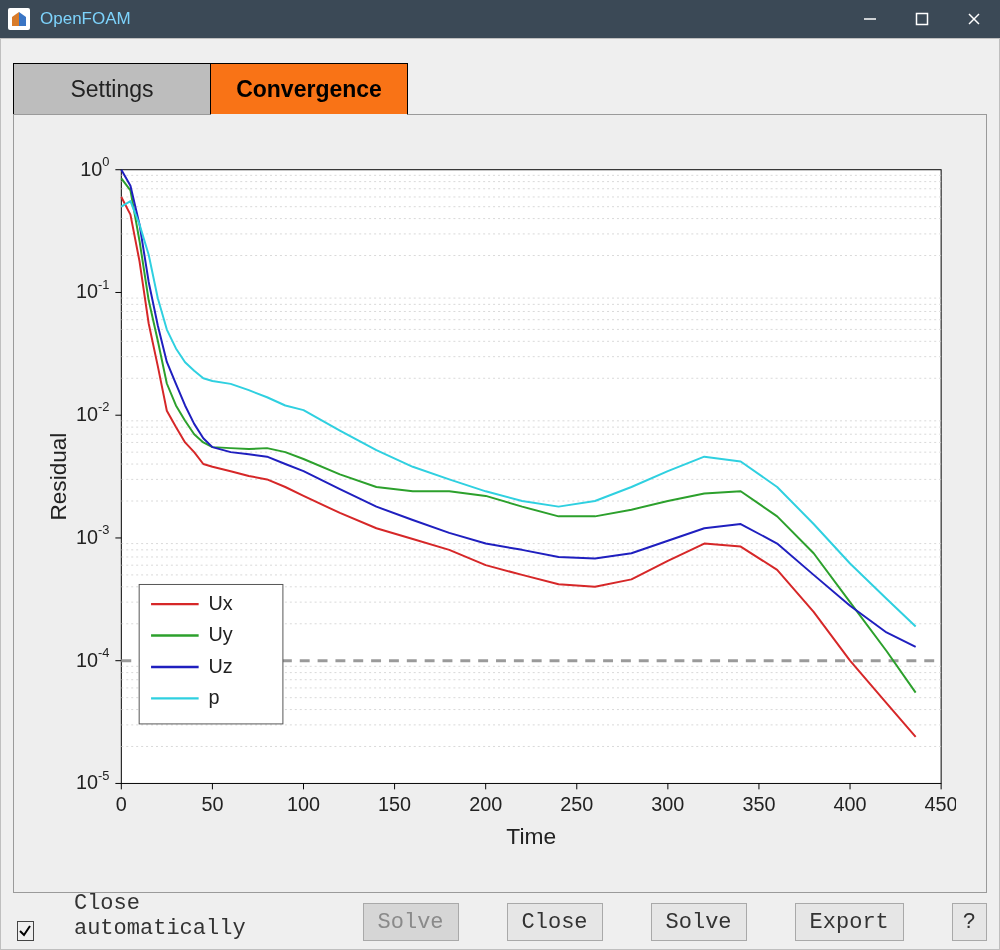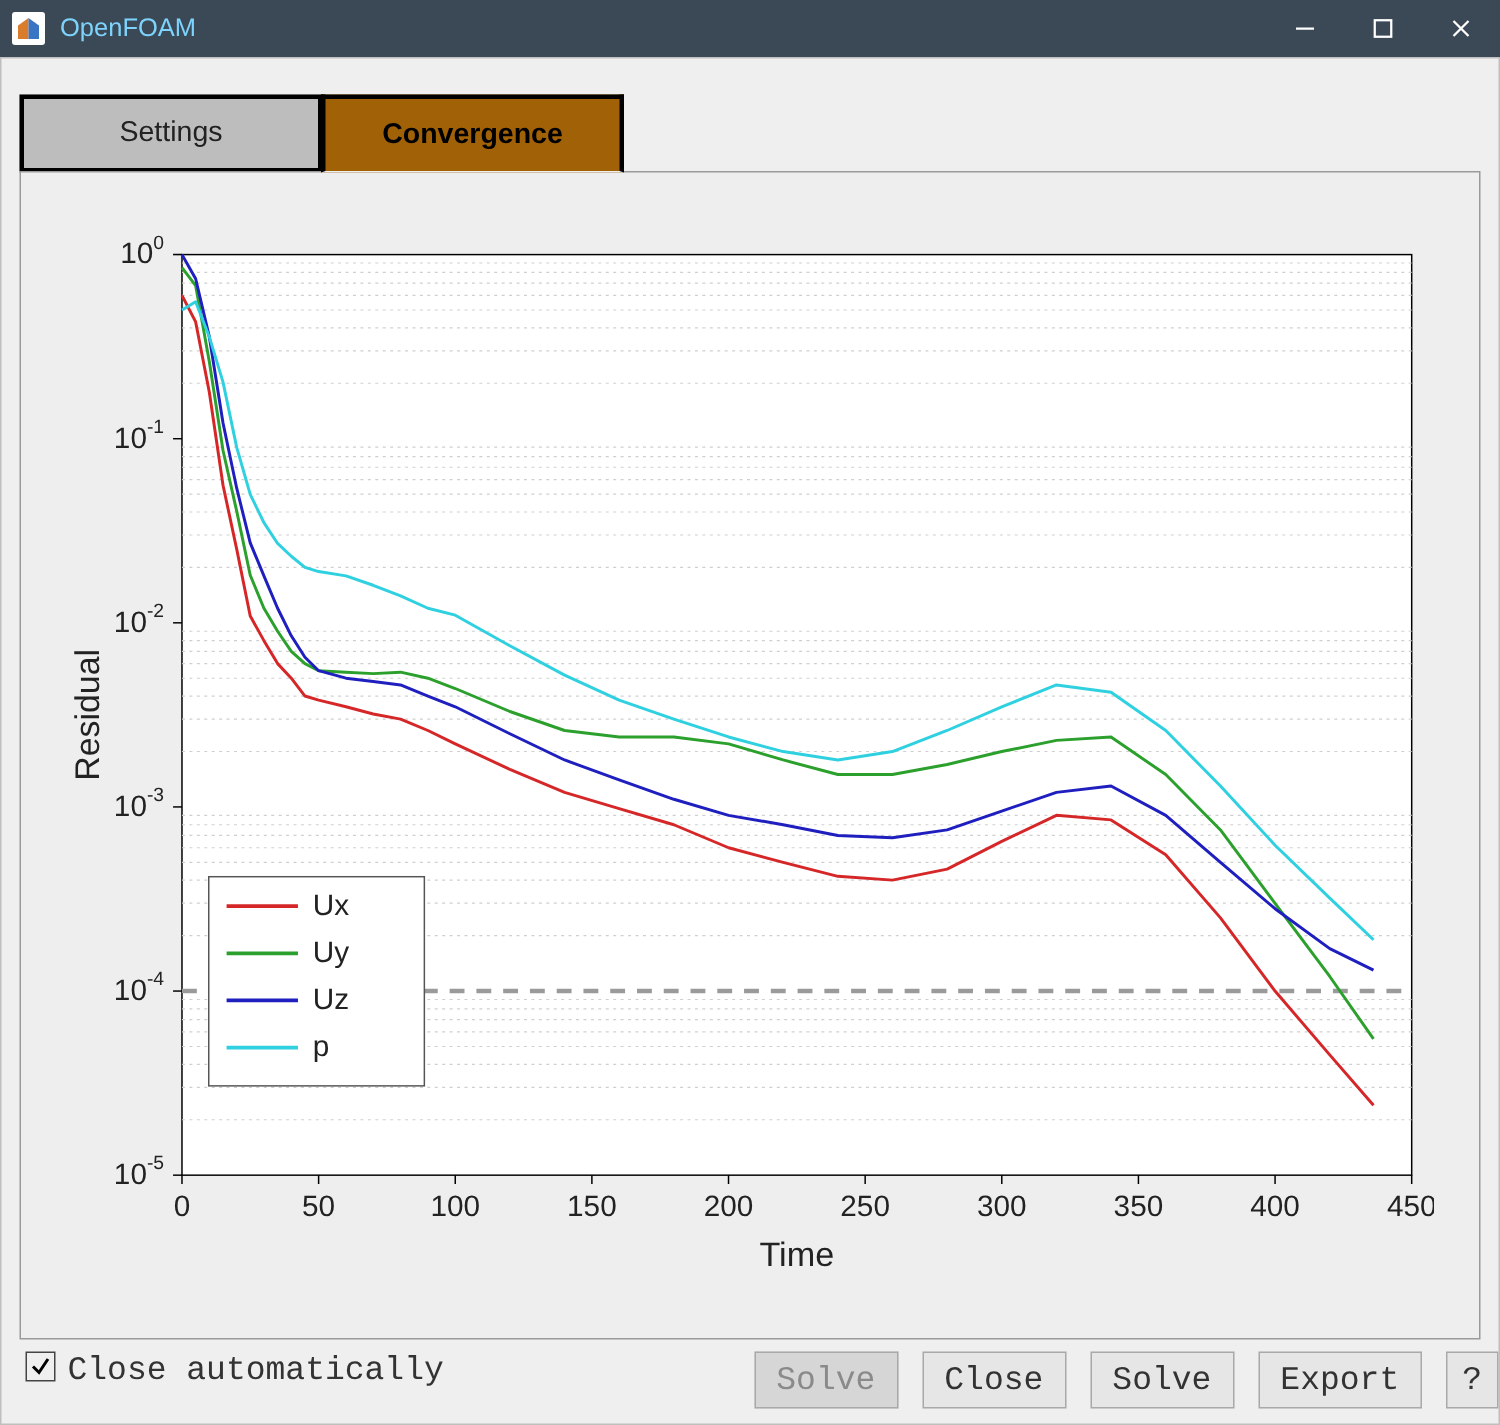--- a/index.html
+++ b/index.html
@@ -5,26 +5,26 @@
   html,body{margin:0;padding:0;width:1000px;height:950px;font-family:"Segoe UI",Arial,sans-serif;background:#f0f0f0;overflow:hidden;}
   .titlebar{height:38px;background:#3b4956;color:#7dd3fc;display:flex;align-items:center;padding:0 0 0 8px;}
   .titlebar .app-icon{width:22px;height:22px;background:#fff;border-radius:2px;margin-right:10px;display:flex;align-items:center;justify-content:center;}
   .titlebar .app-icon svg{width:16px;height:16px;}
   .titlebar .title{font-size:17px;}
   .titlebar .spacer{flex:1;}
   .winbtn{width:52px;height:38px;display:flex;align-items:center;justify-content:center;}
   .winbtn svg{stroke:#fff;fill:none;}
   .client{position:absolute;top:38px;left:0;right:0;bottom:0;background:#efefef;border:1px solid #bfbfbf;}
   .tabs{position:absolute;top:24px;left:12px;display:flex;height:52px;}
-  .tab{width:196px;border:3px solid #000000;display:flex;align-items:center;justify-content:center;font-size:19px;color:#222;background:#bdbdbd;cursor:pointer;margin-right:-1px;}
-  .tab.active{background:#a16207;font-weight:700;color:#000;border-bottom:1px solid #eeeeee;z-index:3;}
+  .tab{width:196px;border:1px solid #000000;display:flex;align-items:center;justify-content:center;font-size:23px;color:#222;background:#bdbdbd;cursor:pointer;margin-right:-1px;}
+  .tab.active{background:#f97316;font-weight:700;color:#000;border-bottom:1px solid #eeeeee;z-index:3;}
   .panel{position:absolute;top:75px;left:12px;right:12px;bottom:56px;border:1px solid #9a9a9a;background:#eeeeee;z-index:1;}
   .plot-wrap{position:absolute;top:40px;left:30px;right:30px;bottom:30px;}
   #chart{width:100%;height:100%;}
-  .bottombar{position:absolute;left:12px;right:0;bottom:8px;height:40px;display:flex;align-items:flex-start;}
+  .bottombar{position:absolute;left:12px;right:12px;bottom:8px;height:40px;display:flex;align-items:flex-end;gap:32px;}
   .chk{width:18px;height:18px;border:1.5px solid #444;margin:0 8px 0 4px;display:flex;align-items:center;justify-content:center;cursor:pointer;}
   .chk svg{width:14px;height:14px;}
   .chk-label{font-family:"Consolas","Courier New",monospace;font-size:22px;color:#333;}
   .bottombar .spacer{flex:1;}
   .btn{font-family:"Consolas","Courier New",monospace;font-size:22px;color:#333;background:#e6e6e6;border:1px solid #a9a9a9;height:36px;padding:0 14px;margin-left:16px;display:flex;align-items:center;cursor:pointer;}
   .btn.disabled{background:#d6d6d6;color:#8a8a8a;cursor:default;}
   .btn.help{padding:0 10px;}
 </style>
 </head>
 <body>

